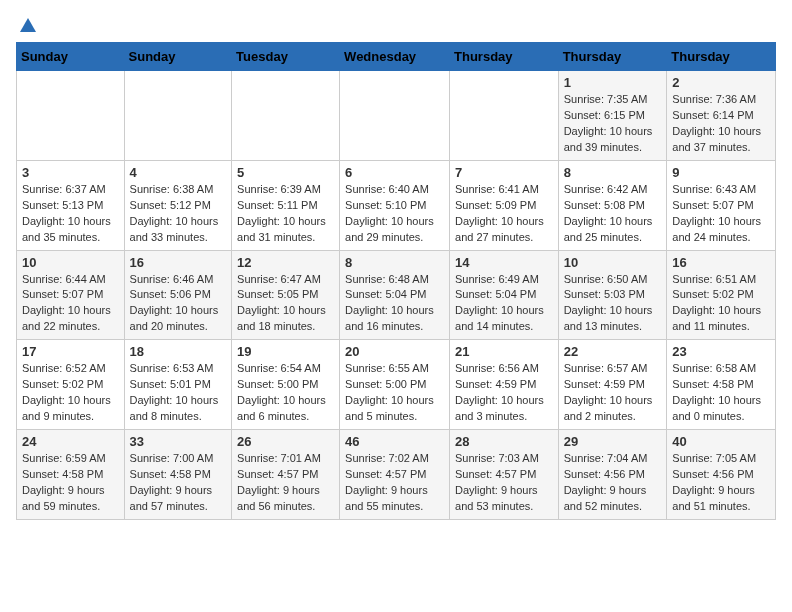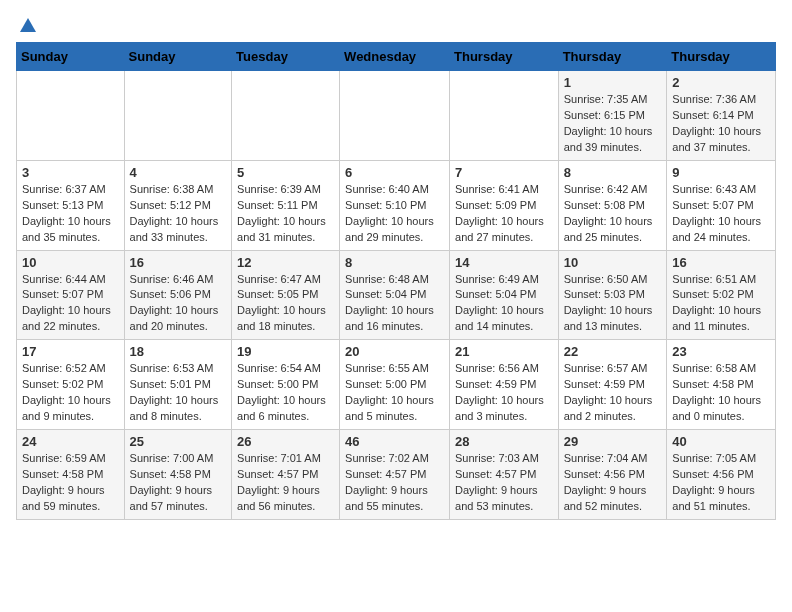--- a/index.html
+++ b/index.html
@@ -215,21 +215,21 @@
           <span class="day-num">23</span>
           <div class="day-info">Sunrise: 6:58 AM<br>Sunset: 4:58 PM<br>Daylight: 10 hours and 0 minutes.</div>
         </td>
       </tr>
       <tr>
         <td>
           <span class="day-num">24</span>
           <div class="day-info">Sunrise: 6:59 AM<br>Sunset: 4:58 PM<br>Daylight: 9 hours and 59 minutes.</div>
         </td>
         <td>
-          <span class="day-num">25</span>
+          <span class="day-num">33</span>
           <div class="day-info">Sunrise: 7:00 AM<br>Sunset: 4:58 PM<br>Daylight: 9 hours and 57 minutes.</div>
         </td>
         <td>
           <span class="day-num">26</span>
           <div class="day-info">Sunrise: 7:01 AM<br>Sunset: 4:57 PM<br>Daylight: 9 hours and 56 minutes.</div>
         </td>
         <td>
           <span class="day-num">46</span>
           <div class="day-info">Sunrise: 7:02 AM<br>Sunset: 4:57 PM<br>Daylight: 9 hours and 55 minutes.</div>
         </td>

